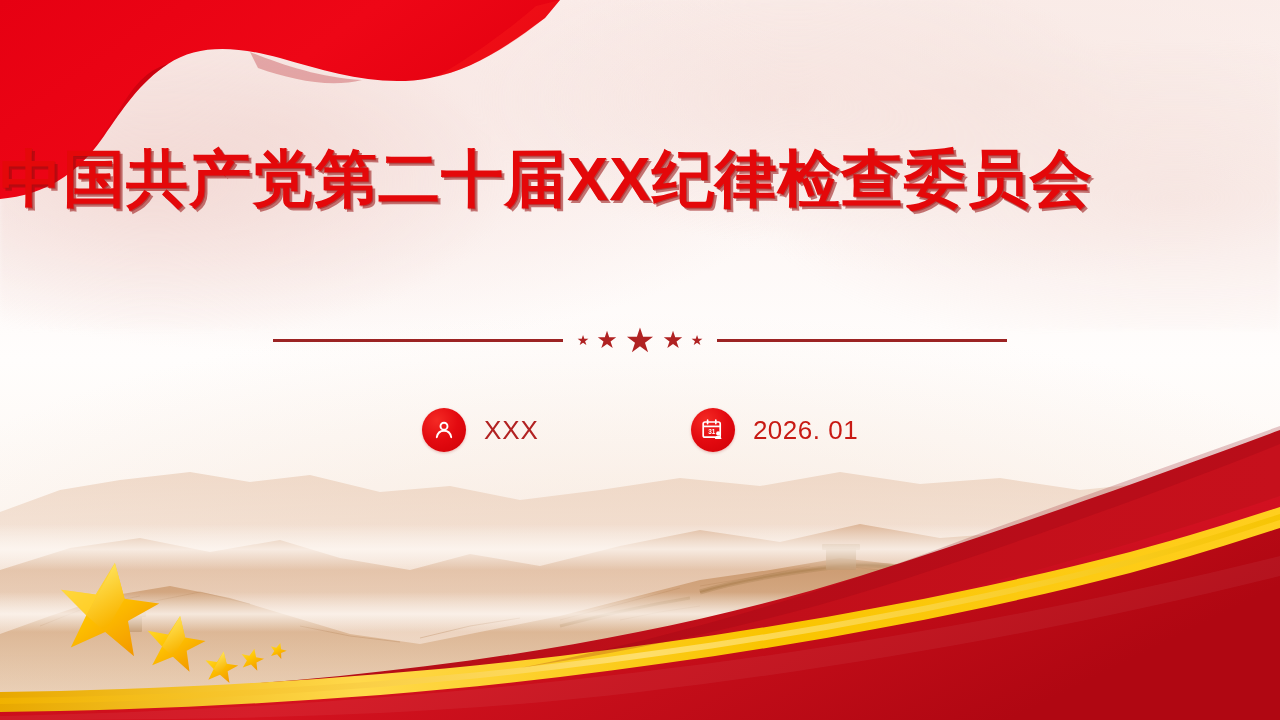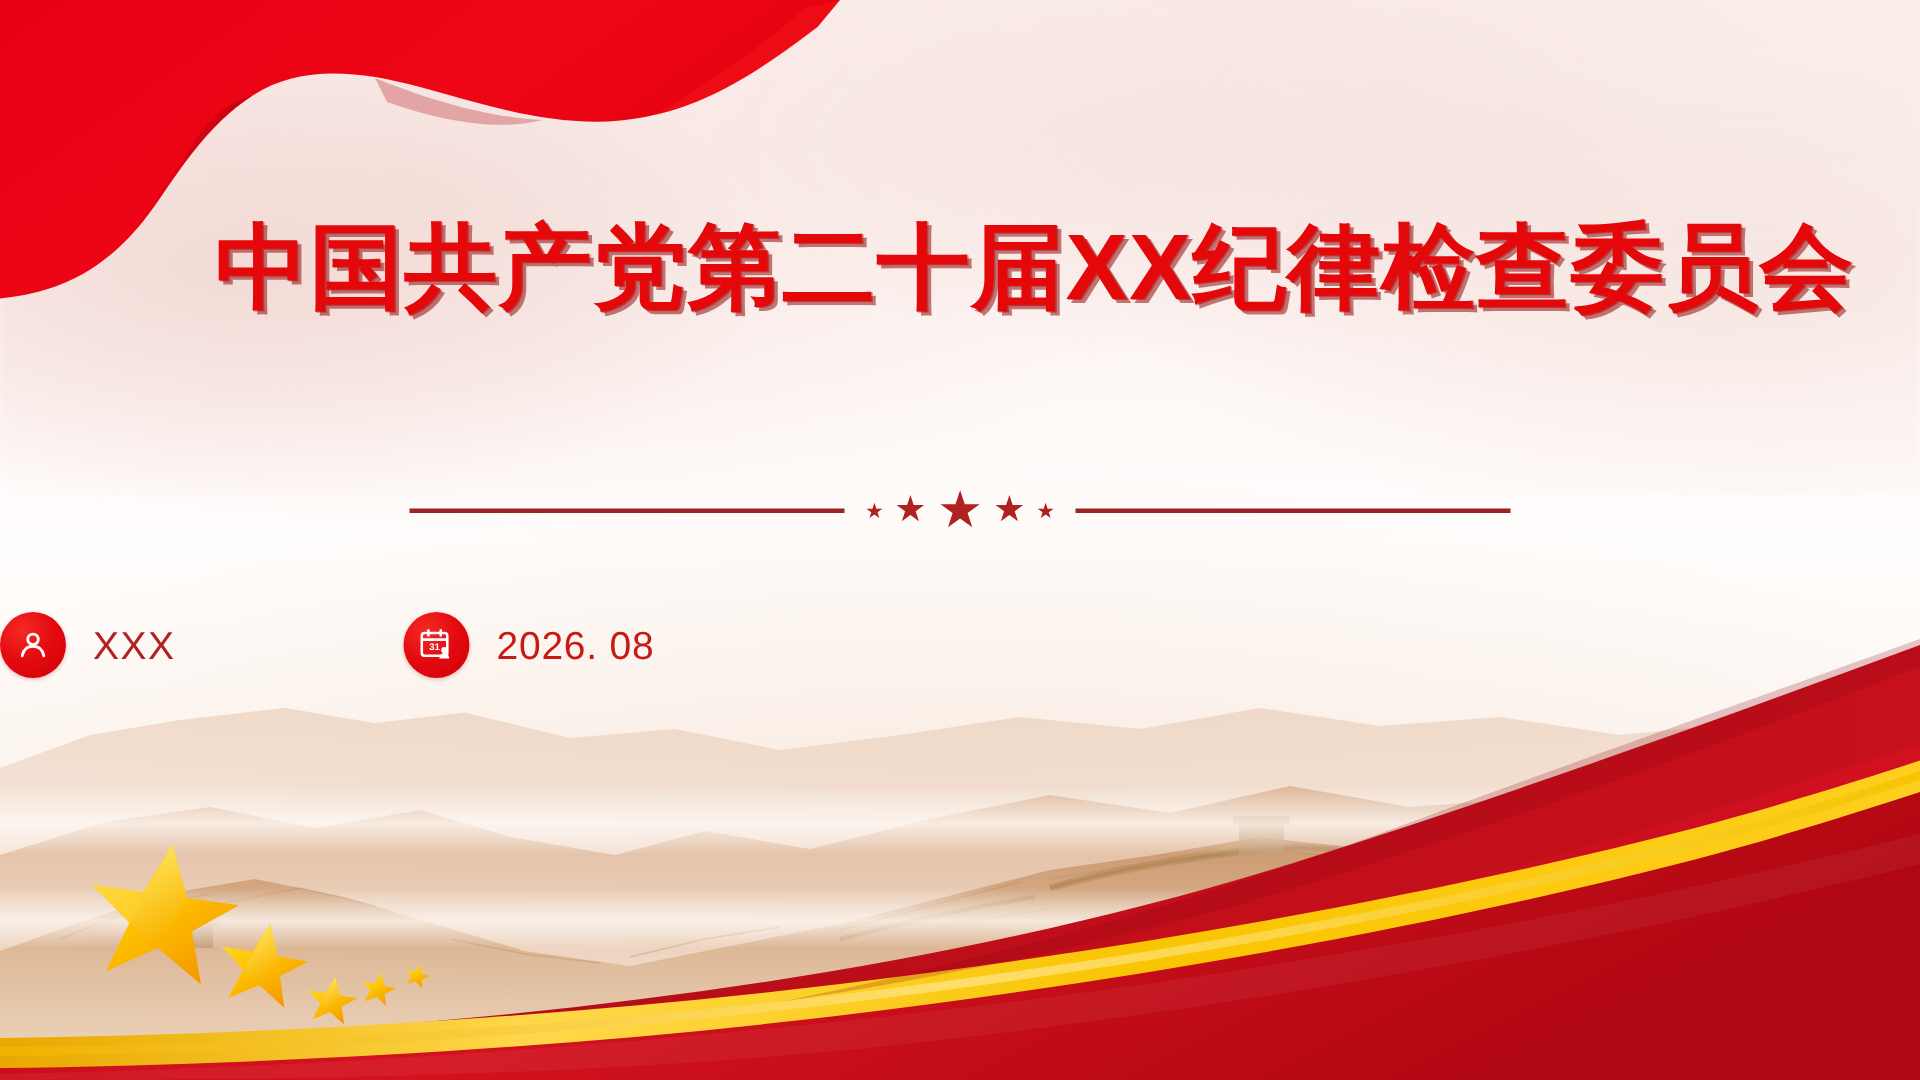--- a/index.html
+++ b/index.html
@@ -39,21 +39,21 @@
 
   
   .ribbon{position:absolute;left:0;bottom:0;width:1280px;height:320px;}
 
   
   .gold-stars{position:absolute;left:0;bottom:0;width:420px;height:200px;}
 
   
   .title-block{
     position:absolute;left:0;top:142px;width:1236px;
-    text-align:right;
+    text-align:left;
     z-index:6;
   }
   .title-line{
     font-family:"Liberation Sans","DejaVu Sans",sans-serif;
     font-weight:700;
     font-size:62px;
     line-height:74px;
     letter-spacing:1px;
     color:#e4080a;
     text-shadow:3px 3px 0 rgba(150,12,12,.55), 1px 1px 0 rgba(180,20,20,.5);
@@ -71,21 +71,21 @@
   .div-rule.right{width:290px;margin-left:14px;}
   .div-stars{display:flex;align-items:center;gap:7px;}
   .dstar{color:#b02222;line-height:1;display:block;}
   .dstar.s1{font-size:14px;}
   .dstar.s2{font-size:24px;}
   .dstar.s3{font-size:34px;}
 
   
   .meta{
     position:absolute;left:0;top:408px;width:1280px;
-    display:flex;align-items:center;justify-content:flex-start;gap:152px;
+    display:flex;align-items:center;justify-content:center;gap:152px;
     z-index:6;
   }
   .meta-item{display:flex;align-items:center;gap:18px;}
   .meta-icon{
     width:44px;height:44px;border-radius:50%;
     background:radial-gradient(circle at 34% 28%,#f42a24 0%,#e30a10 48%,#cf0006 100%);
     display:flex;align-items:center;justify-content:center;
     box-shadow:0 1px 3px rgba(160,0,0,.25);
     flex:0 0 auto;
   }
@@ -308,18 +308,18 @@
       <span class="meta-icon">
         <svg width="26" height="26" viewBox="0 0 26 26" aria-hidden="true">
           <rect x="3.2" y="5" width="17" height="15.2" rx="1.8" fill="none" stroke="#ffffff" stroke-width="1.7"></rect>
           <path d="M3.2 9.4 H20.2" stroke="#ffffff" stroke-width="1.7"></path>
           <path d="M7.6 3.2 V6.6 M15.8 3.2 V6.6" stroke="#ffffff" stroke-width="1.7" stroke-linecap="round"></path>
           <text x="11.7" y="16.6" text-anchor="middle" font-family="Liberation Sans, sans-serif" font-size="6.4" font-weight="700" fill="#ffffff">31</text>
           <circle cx="18.2" cy="16.4" r="2.1" fill="#ffffff"></circle>
           <path d="M14.9 22 C15.2 19.4 16.6 18.4 18.2 18.4 C19.8 18.4 21.2 19.4 21.5 22 Z" fill="#ffffff"></path>
         </svg>
       </span>
-      <span class="meta-text date">2026. 08</span>
+      <span class="meta-text date">2026. 01</span>
     </div>
 
   </div>
 
 </div>
 
 </body></html>

